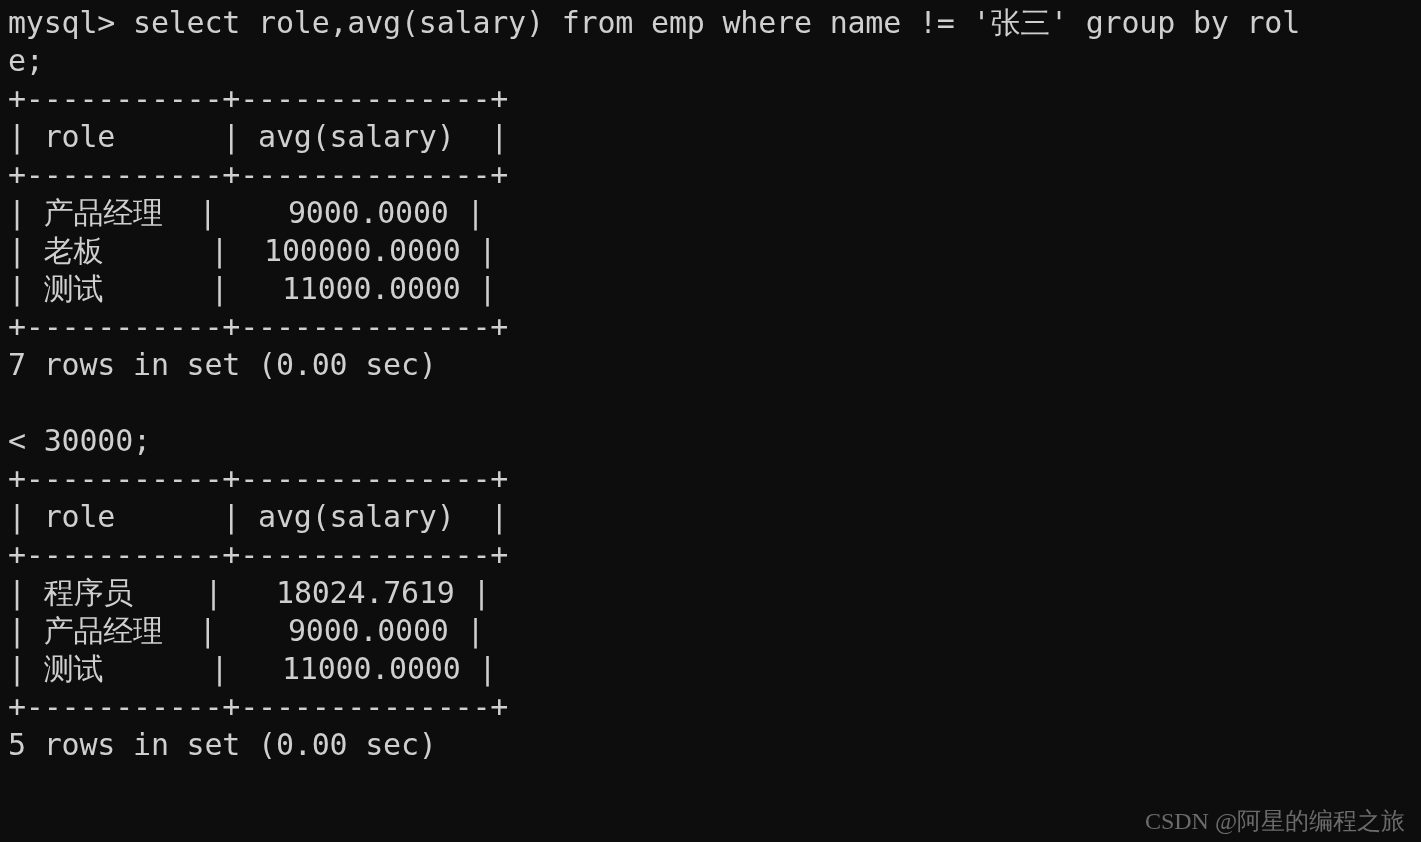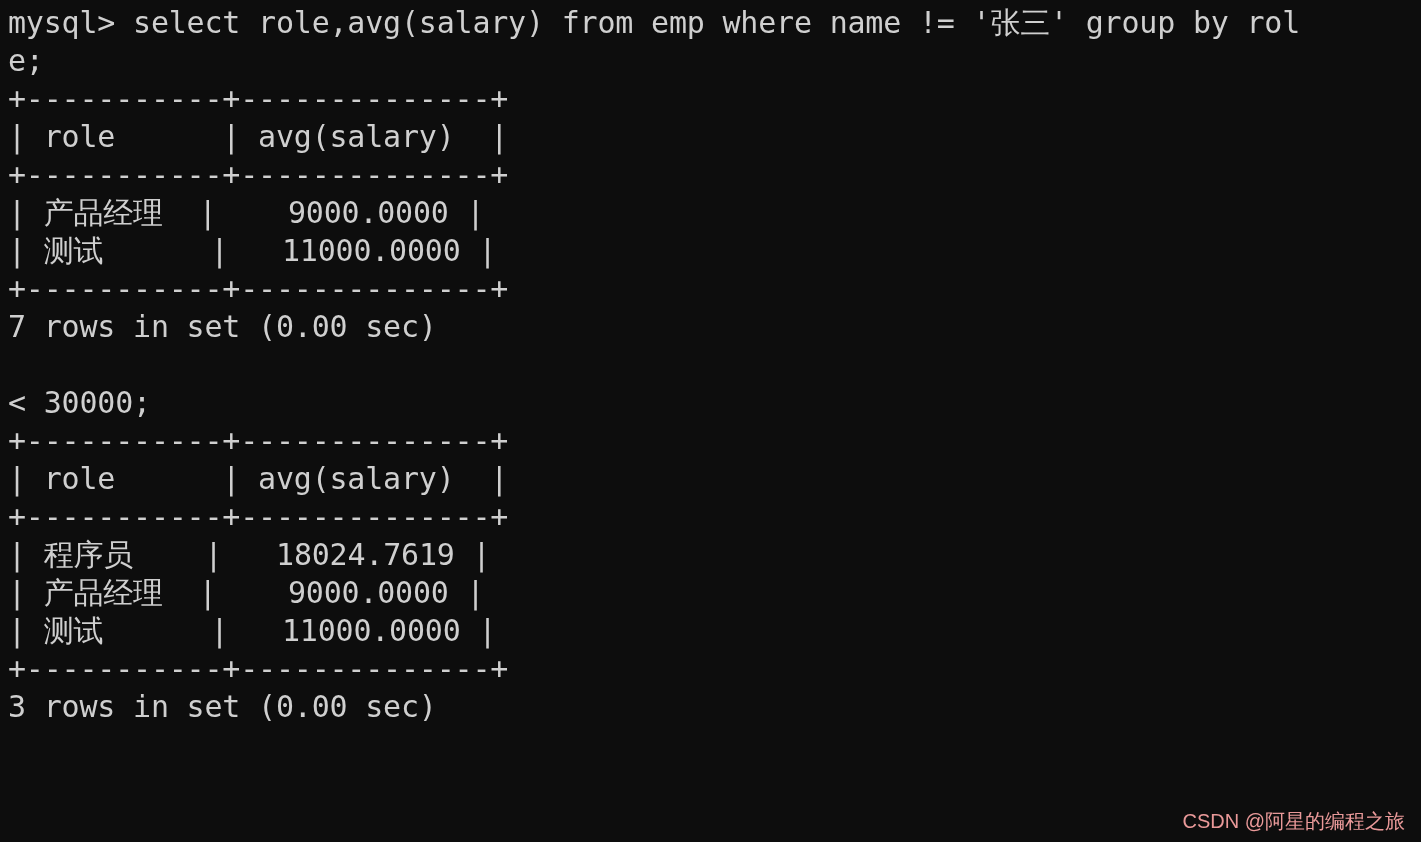--- a/index.html
+++ b/index.html
@@ -33,50 +33,51 @@
     font-weight: 400;
     -webkit-font-smoothing: antialiased;
   }
   .term-line.blank {
     height: 38px;
   }
   #watermark {
     position: absolute;
     right: 16px;
     bottom: 8px;
-    color: #fca5a5;
-    font-family: Liberation Sans, sans-serif;
-    font-size: 20px;
+    color: #737373;
+    font-family: Liberation Serif, serif;
+    font-size: 24px;
     line-height: 26px;
     white-space: pre;
     opacity: 0.92;
   }
 </style>
 </head>
 <body>
 
 <div id="terminal">
 
   <div>
     <div class="term-line">mysql&gt; select role,avg(salary) from emp where name != '张三' group by rol</div>
     <div class="term-line">e;</div>
     <div class="term-line">+-----------+--------------+</div>
     <div class="term-line">| role      | avg(salary)  |</div>
     <div class="term-line">+-----------+--------------+</div>
     <div class="term-line">| 产品经理  |    9000.0000 |</div>
+    <div class="term-line">| 老板      |  100000.0000 |</div>
     <div class="term-line">| 测试      |   11000.0000 |</div>
     <div class="term-line">+-----------+--------------+</div>
     <div class="term-line">7 rows in set (0.00 sec)</div>
     <div class="term-line blank"></div>
     <div class="term-line">&lt; 30000;</div>
     <div class="term-line">+-----------+--------------+</div>
     <div class="term-line">| role      | avg(salary)  |</div>
     <div class="term-line">+-----------+--------------+</div>
     <div class="term-line">| 程序员    |   18024.7619 |</div>
     <div class="term-line">| 产品经理  |    9000.0000 |</div>
     <div class="term-line">| 测试      |   11000.0000 |</div>
     <div class="term-line">+-----------+--------------+</div>
-    <div class="term-line">3 rows in set (0.00 sec)</div>
+    <div class="term-line">5 rows in set (0.00 sec)</div>
   </div>
 
   <div id="watermark">CSDN @阿星的编程之旅</div>
 
 </div>
 
 </body></html>

